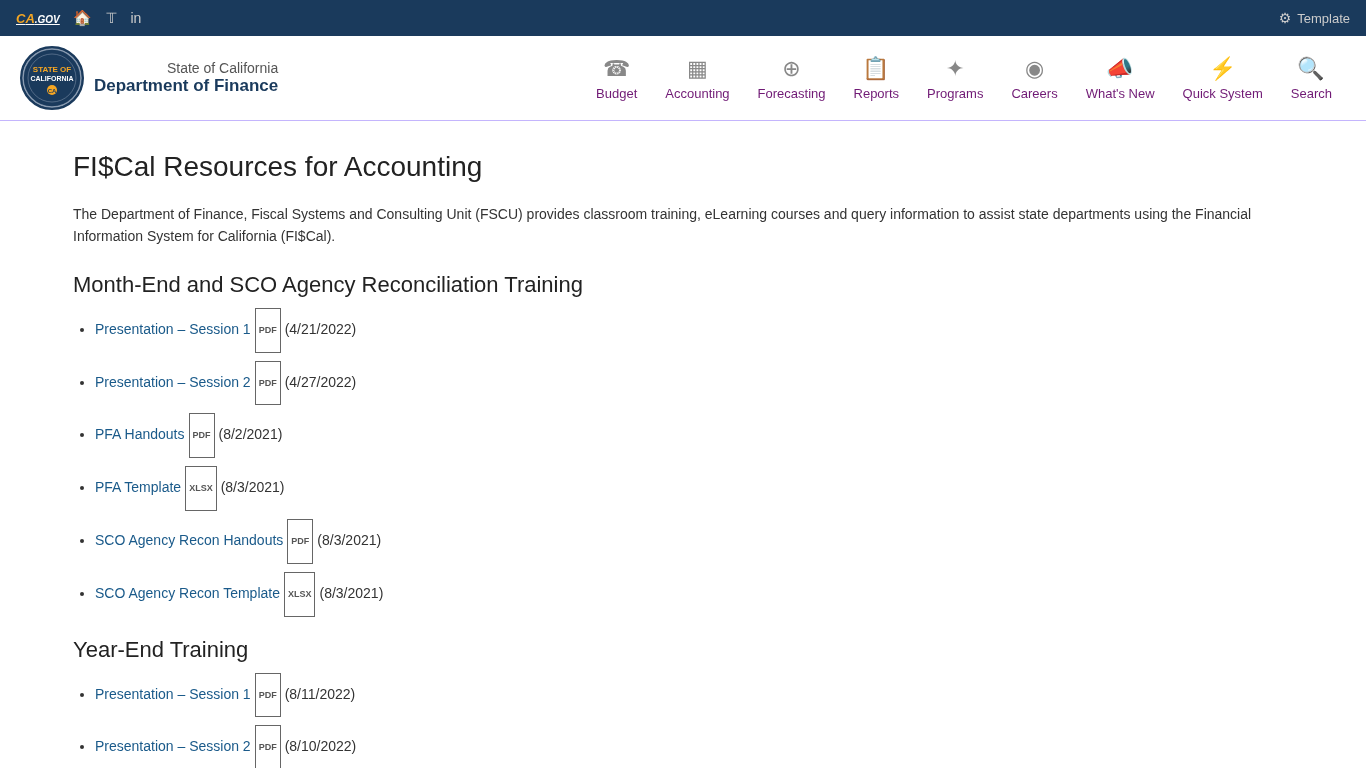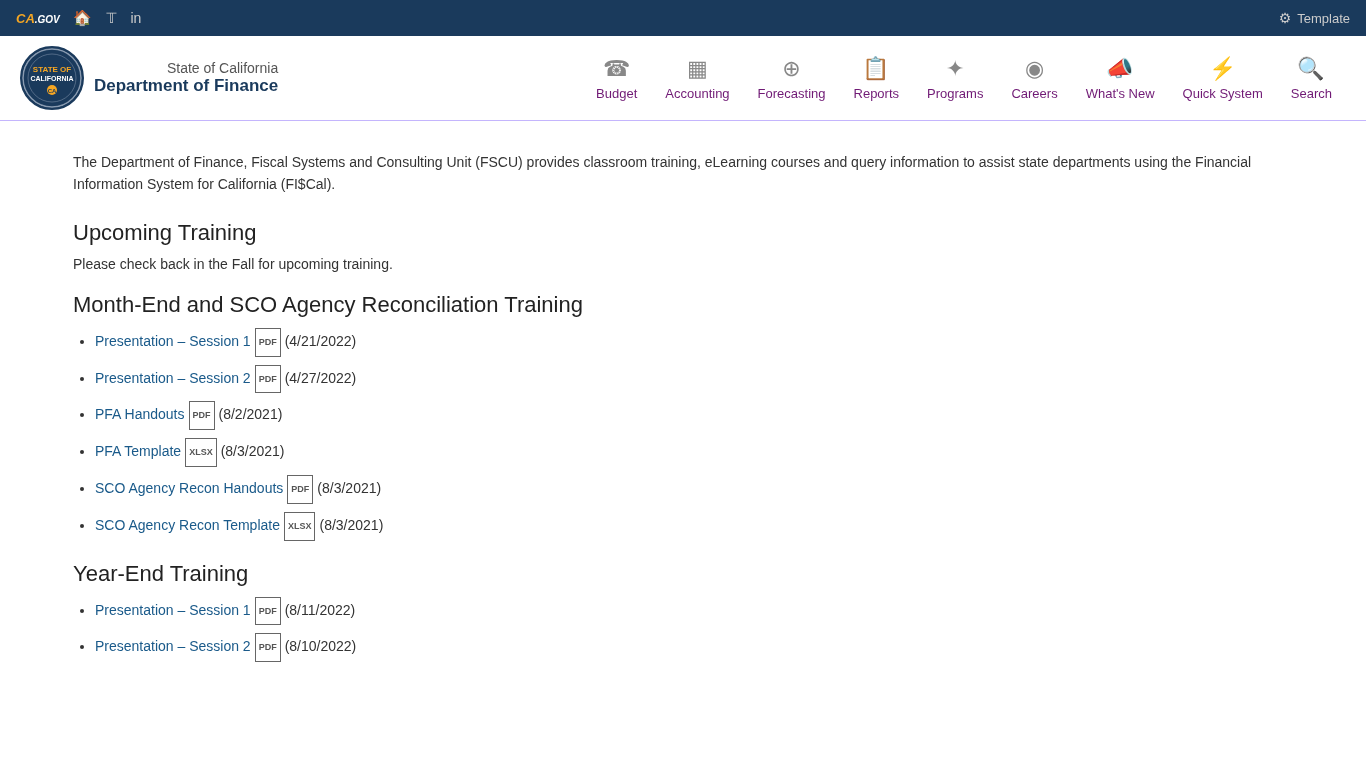--- a/index.html
+++ b/index.html
@@ -70,34 +70,34 @@
     ul { padding-left: 22px; margin-bottom: 20px; }
     li { margin-bottom: 8px; font-size: 14px; }
     a.resource-link { color: #1a5a8a; text-decoration: none; }
 
     .badge {
       display: inline-block;
       border: 1px solid #666;
       color: #555;
       font-size: 9px;
       font-weight: bold;
-      padding: 8px 3px;
+      padding: 16px 3px;
       margin-left: 4px;
       margin-right: 4px;
       vertical-align: middle;
       line-height: 1.2;
     }
     .date-text { color: #333; font-size: 14px; }
   </style>
 </head>
 <body>
 
 <div id="top-bar">
   <div id="top-bar-left">
-    <span style="color:#fff; font-size:13px; font-weight:bold; font-style:italic; cursor:pointer;">
+    <span style="color:#fff; font-size:13px; font-weight:bold; font-style:italic; cursor:pointer;text-decoration:underline;">
       <span style="color:#f5a623;">C</span><span style="color:#f5a623;">A</span><span style="color:#fff; font-size:10px;">.GOV</span>
     </span>
     <span style="color:#ccc; font-size:15px; cursor:pointer;">🏠</span>
     <span style="color:#ccc; font-size:14px; cursor:pointer;">𝕋</span>
     <span style="color:#ccc; font-size:14px; cursor:pointer;">in</span>
   </div>
   <div id="top-bar-right">
     <span style="color:#ccc; font-size:14px;">⚙</span>
     <span style="color:#ccc; font-size:13px;">Template</span>
   </div>
@@ -156,26 +156,23 @@
         <span class="nav-label">Quick System</span>
       </a>
       <a href="#" class="nav-item">
         <span class="nav-icon">🔍</span>
         <span class="nav-label">Search</span>
       </a>
     </nav>
 </div>
 
 <div id="main">
+  <h1>FI$Cal Resources for Accounting</h1>
   <p id="intro-text">The Department of Finance, Fiscal Systems and Consulting Unit (FSCU) provides classroom training, eLearning courses and query information to assist state departments using the Financial Information System for California (FI$Cal).</p>
 
-  <div id="section-upcoming">
-    <h2>Upcoming Training</h2>
-    <p id="upcoming-text">Please check back in the Fall for upcoming training.</p>
-  </div>
 
   <div id="section-reconciliation">
     <h2>Month-End and SCO Agency Reconciliation Training</h2>
     <ul id="reconciliation-list">
         <li><a href="#" class="resource-link">Presentation – Session 1</a><span class="badge">PDF</span><span class="date-text">(4/21/2022)</span></li>
         <li><a href="#" class="resource-link">Presentation – Session 2</a><span class="badge">PDF</span><span class="date-text">(4/27/2022)</span></li>
         <li><a href="#" class="resource-link">PFA Handouts</a><span class="badge">PDF</span><span class="date-text">(8/2/2021)</span></li>
         <li><a href="#" class="resource-link">PFA Template</a><span class="badge">XLSX</span><span class="date-text">(8/3/2021)</span></li>
         <li><a href="#" class="resource-link">SCO Agency Recon Handouts</a><span class="badge">PDF</span><span class="date-text">(8/3/2021)</span></li>
         <li><a href="#" class="resource-link">SCO Agency Recon Template</a><span class="badge">XLSX</span><span class="date-text">(8/3/2021)</span></li>

